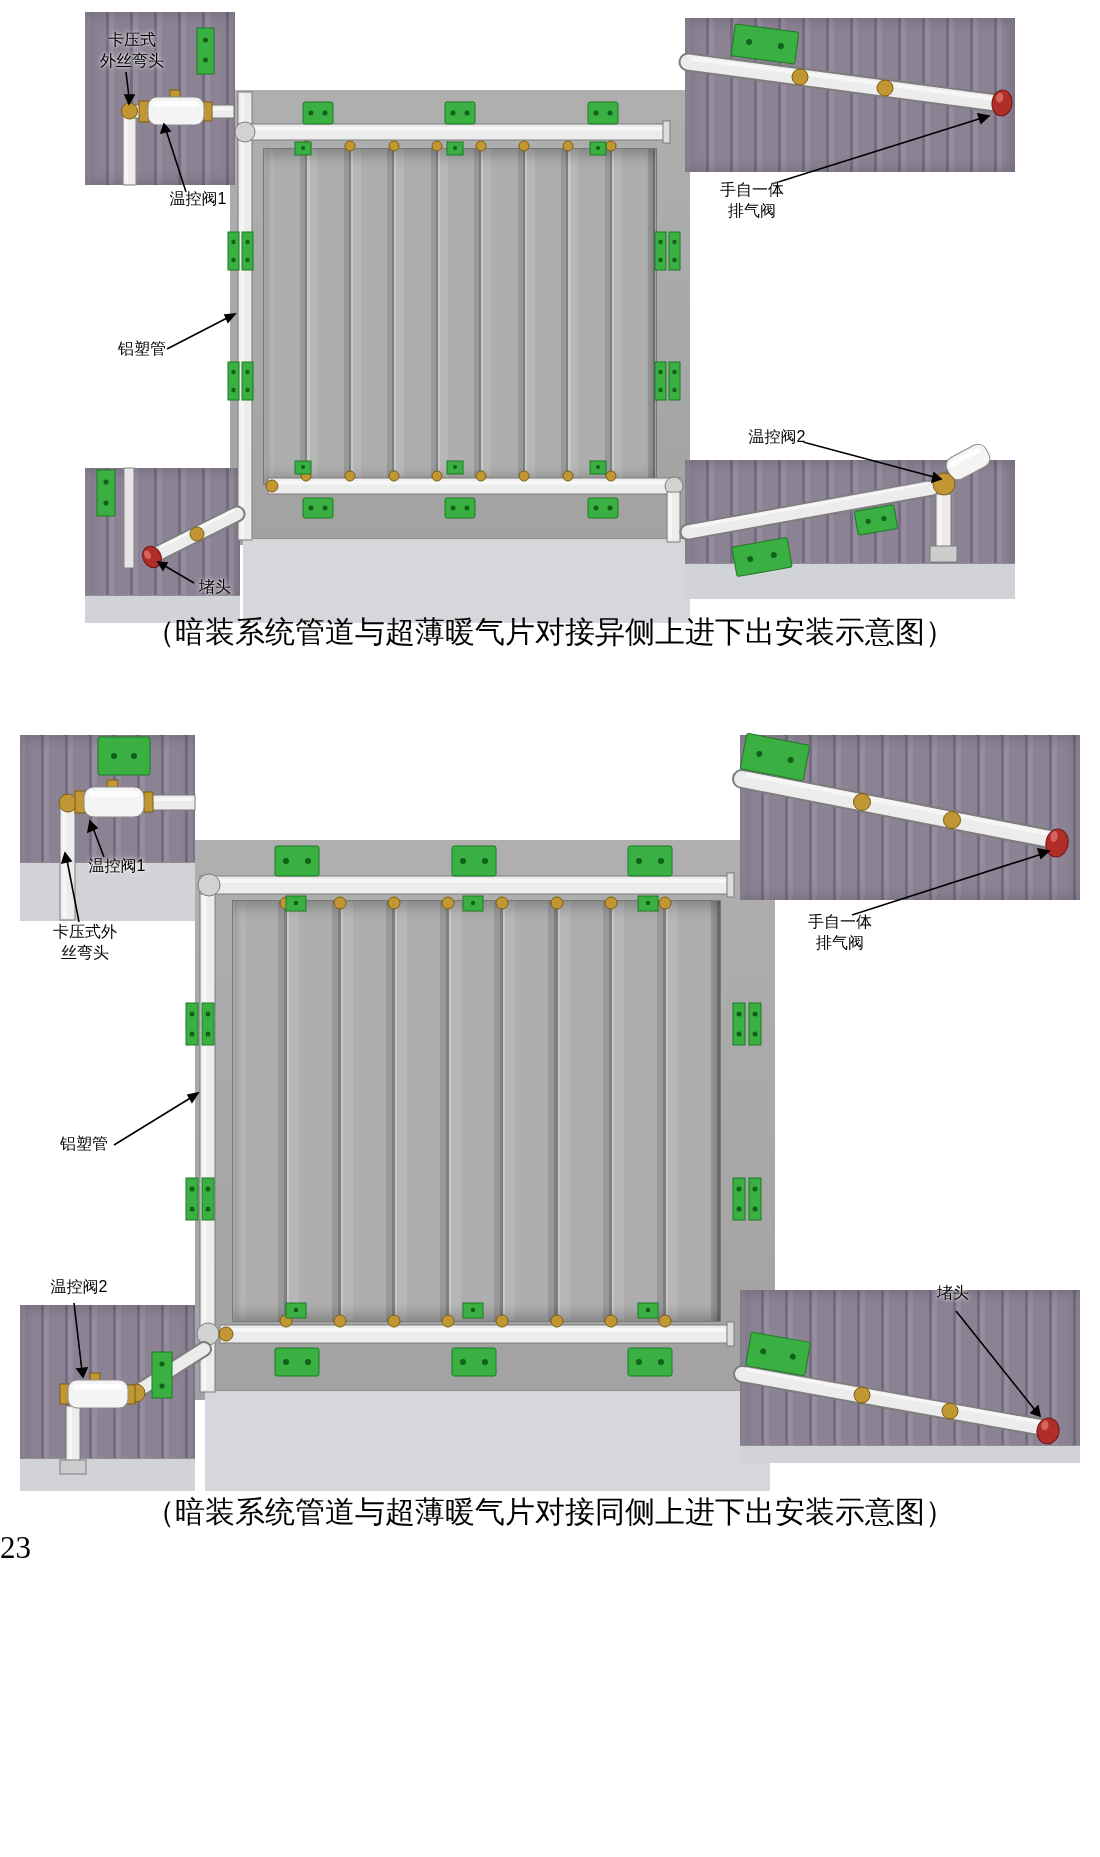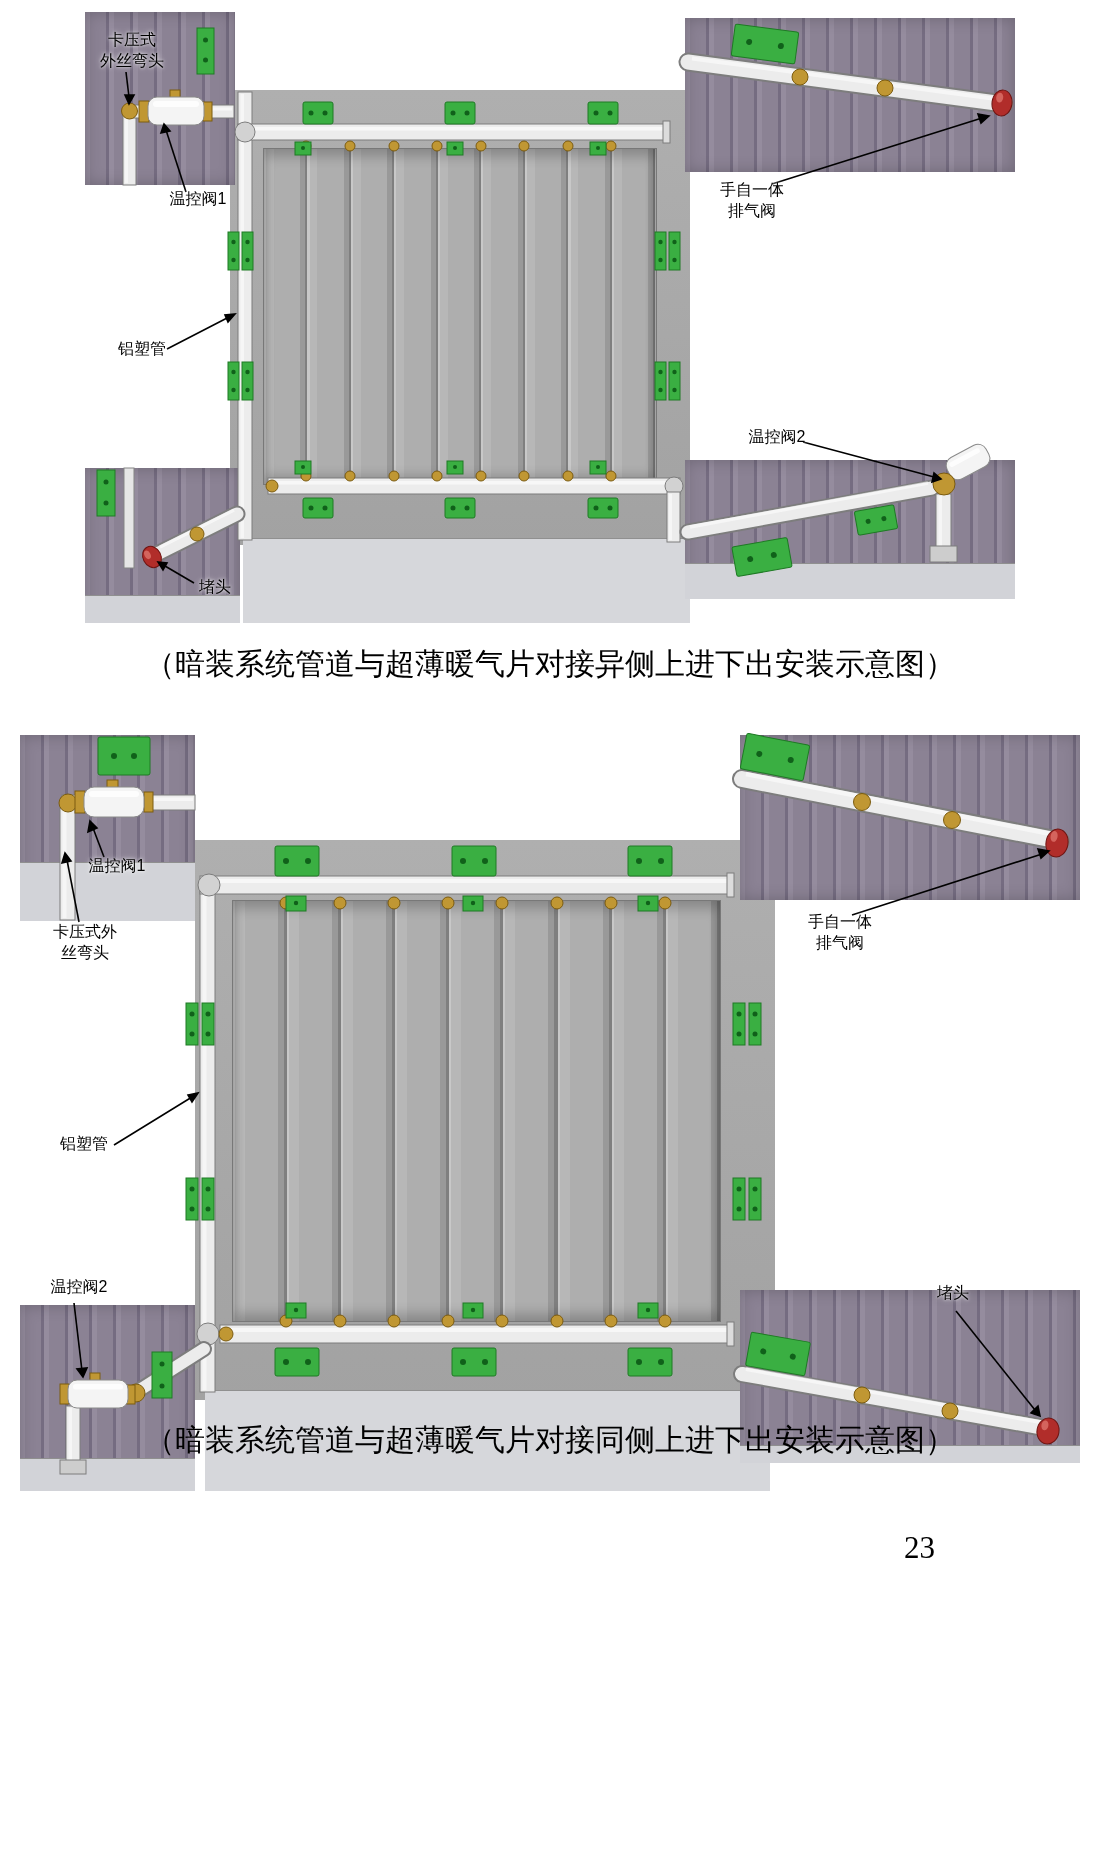--- a/index.html
+++ b/index.html
@@ -15,21 +15,21 @@
   .inset{position:absolute;z-index:10;
     background:repeating-linear-gradient(90deg,#958c9e 0 5px,#8b8294 5px 21px,#756c81 21px 24px);
     box-shadow:inset 0 0 16px rgba(0,0,0,.22);}
   .inset-floor{position:absolute;z-index:11;background:#d2d3d8;border-top:1px solid #8f8f8f;}
   .overlay{position:absolute;left:0;top:0;z-index:20;pointer-events:none;}
   .lbl{position:absolute;z-index:30;font-weight:normal;font-size:16px;line-height:1.3;color:#000;
        white-space:pre-line;text-align:center;
        text-shadow:0 0 3px rgba(255,255,255,.9),0 0 6px rgba(255,255,255,.7);}
   .caption{position:absolute;left:0;width:1100px;z-index:30;text-align:center;color:#000;
        font-family:"Liberation Serif",serif;font-size:30px;letter-spacing:0px;}
-  .pagenum{position:absolute;left:0;width:935px;z-index:30;text-align:right;color:#000;
+  .pagenum{position:absolute;left:0;width:935px;z-index:30;text-align:left;color:#000;
        font-family:"Liberation Serif",serif;font-size:31px;}
 </style>
 </head>
 <body>
 
 <div class="page">
 
   <div class="abs wall-gray" style="left:230px;top:90px;width:460px;height:455px;"></div>
   <div class="abs floor" style="left:243px;top:538px;width:447px;height:84px;"></div>
   <div class="abs radiator rad1" style="left:263px;top:148px;width:392px;height:335px;"></div>
@@ -447,27 +447,27 @@
   </svg>
 
   <div class="lbl" style="left:96px;top:30px;width:72px;">卡压式
 外丝弯头</div>
   <div class="lbl" style="left:163px;top:189px;width:70px;">温控阀1</div>
   <div class="lbl" style="left:710px;top:180px;width:84px;">手自一体
 排气阀</div>
   <div class="lbl" style="left:116px;top:339px;width:52px;">铝塑管</div>
   <div class="lbl" style="left:742px;top:427px;width:70px;">温控阀2</div>
   <div class="lbl" style="left:194px;top:577px;width:42px;">堵头</div>
-  <div class="caption" style="top:644px;">（暗装系统管道与超薄暖气片对接异侧上进下出安装示意图）</div>
+  <div class="caption" style="top:612px;">（暗装系统管道与超薄暖气片对接异侧上进下出安装示意图）</div>
 
   <div class="lbl" style="left:82px;top:856px;width:70px;">温控阀1</div>
   <div class="lbl" style="left:45px;top:922px;width:80px;">卡压式外
 丝弯头</div>
   <div class="lbl" style="left:798px;top:912px;width:84px;">手自一体
 排气阀</div>
   <div class="lbl" style="left:58px;top:1134px;width:52px;">铝塑管</div>
   <div class="lbl" style="left:44px;top:1277px;width:70px;">温控阀2</div>
   <div class="lbl" style="left:932px;top:1283px;width:42px;">堵头</div>
-  <div class="caption" style="top:1420px;">（暗装系统管道与超薄暖气片对接同侧上进下出安装示意图）</div>
+  <div class="caption" style="top:1492px;">（暗装系统管道与超薄暖气片对接同侧上进下出安装示意图）</div>
 
   <div class="pagenum" style="top:1530px;">23</div>
 
 </div>
 
 </body></html>

